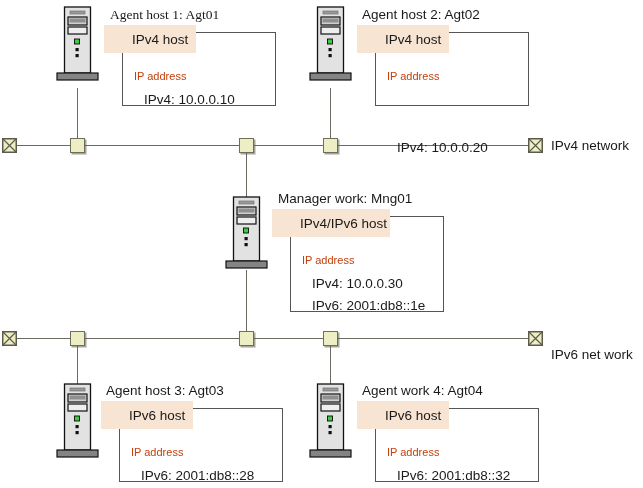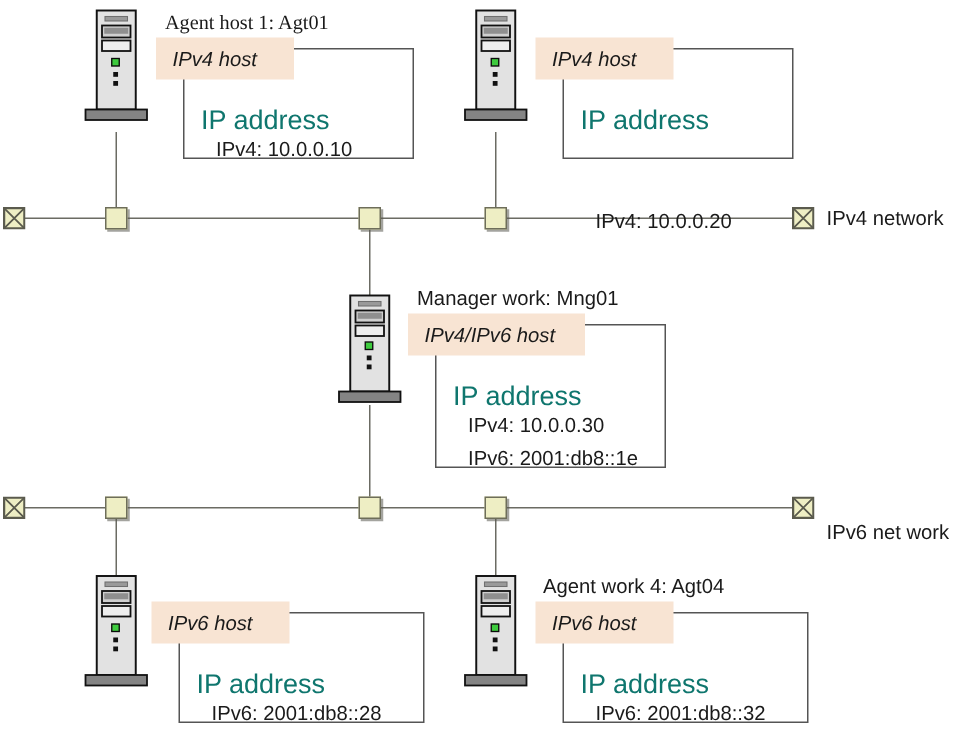--- a/index.html
+++ b/index.html
@@ -59,34 +59,33 @@
     position:absolute;
     box-sizing:border-box;
     background:#ffffff;
     border:1.5px solid #555555;
   }
   .callout .tag{
     position:absolute;left:0;top:0;
     box-sizing:border-box;
     background:#f8e4d3;
     display:flex;align-items:center;
-    padding-left:11px;
+    padding-left:28px;
     font-size:13.5px;
     color:#1a1a1a;
     white-space:nowrap;
     z-index:3;
-    font-style:italic;
   }
   .callout .lines{
     position:absolute;
     z-index:2;
     white-space:nowrap;
   }
   .callout .l1{
-    position:absolute;font-size:18px;line-height:1;color:#0f766e;white-space:nowrap;
+    position:absolute;font-size:11px;line-height:1;color:#c2410c;white-space:nowrap;
   }
   .callout .l2{
     position:absolute;font-size:13.5px;line-height:1;color:#1a1a1a;white-space:nowrap;
   }
   .callout .l3{
     position:absolute;font-size:13.5px;line-height:1;color:#1a1a1a;white-space:nowrap;
   }
 </style>
 </head>
 <body>
@@ -175,20 +174,21 @@
       <rect x="15" y="5" width="15" height="3" fill="#9a9a9a" stroke="#6f6f6f" stroke-width="0.7"></rect>
       <rect x="13" y="11" width="19" height="8" fill="#cfcfcf" stroke="#111" stroke-width="1.2"></rect>
       <rect x="14.5" y="12.5" width="16" height="4" fill="#8f8f8f"></rect>
       <rect x="13" y="21" width="19" height="7" fill="#eeeeee" stroke="#111" stroke-width="1.2"></rect>
       <rect x="19.5" y="33" width="5" height="5" fill="#3ecb3e" stroke="#0a0a0a" stroke-width="0.9"></rect>
       <rect x="20.5" y="42" width="3.2" height="3.2" fill="#111"></rect>
       <rect x="20.5" y="48" width="3.2" height="3.2" fill="#111"></rect>
       <rect x="2" y="67" width="41" height="7" fill="#848484" stroke="#111" stroke-width="1.2"></rect>
     </svg>
   </div>
+  <div class="host-title" style="left:362px;top:8px;">Agent host 2: Agt02</div>
 
   <div class="callout" style="left:357px;top:25px;">
     <div class="body" style="left:18px;top:7px;width:154px;height:74px;"></div>
     <div class="tag" style="width:92px;height:28px;">IPv4 host</div>
     <div class="lines">
       <div class="l1" style="left:30px;top:46px;">IP address</div>
       <div class="l2" style="left:40px;top:68px;margin-top:48px;">IPv4: 10.0.0.20</div>
     </div>
   </div>
 
@@ -223,20 +223,21 @@
       <rect x="15" y="5" width="15" height="3" fill="#9a9a9a" stroke="#6f6f6f" stroke-width="0.7"></rect>
       <rect x="13" y="11" width="19" height="8" fill="#cfcfcf" stroke="#111" stroke-width="1.2"></rect>
       <rect x="14.5" y="12.5" width="16" height="4" fill="#8f8f8f"></rect>
       <rect x="13" y="21" width="19" height="7" fill="#eeeeee" stroke="#111" stroke-width="1.2"></rect>
       <rect x="19.5" y="33" width="5" height="5" fill="#3ecb3e" stroke="#0a0a0a" stroke-width="0.9"></rect>
       <rect x="20.5" y="42" width="3.2" height="3.2" fill="#111"></rect>
       <rect x="20.5" y="48" width="3.2" height="3.2" fill="#111"></rect>
       <rect x="2" y="67" width="41" height="7" fill="#848484" stroke="#111" stroke-width="1.2"></rect>
     </svg>
   </div>
+  <div class="host-title" style="left:106px;top:384px;">Agent host 3: Agt03</div>
 
   <div class="callout" style="left:101px;top:401px;">
     <div class="body" style="left:18px;top:7px;width:164px;height:74px;"></div>
     <div class="tag" style="width:92px;height:28px;">IPv6 host</div>
     <div class="lines">
       <div class="l1" style="left:30px;top:46px;">IP address</div>
       <div class="l2" style="left:40px;top:68px;">IPv6: 2001:db8::28</div>
     </div>
   </div>
 

